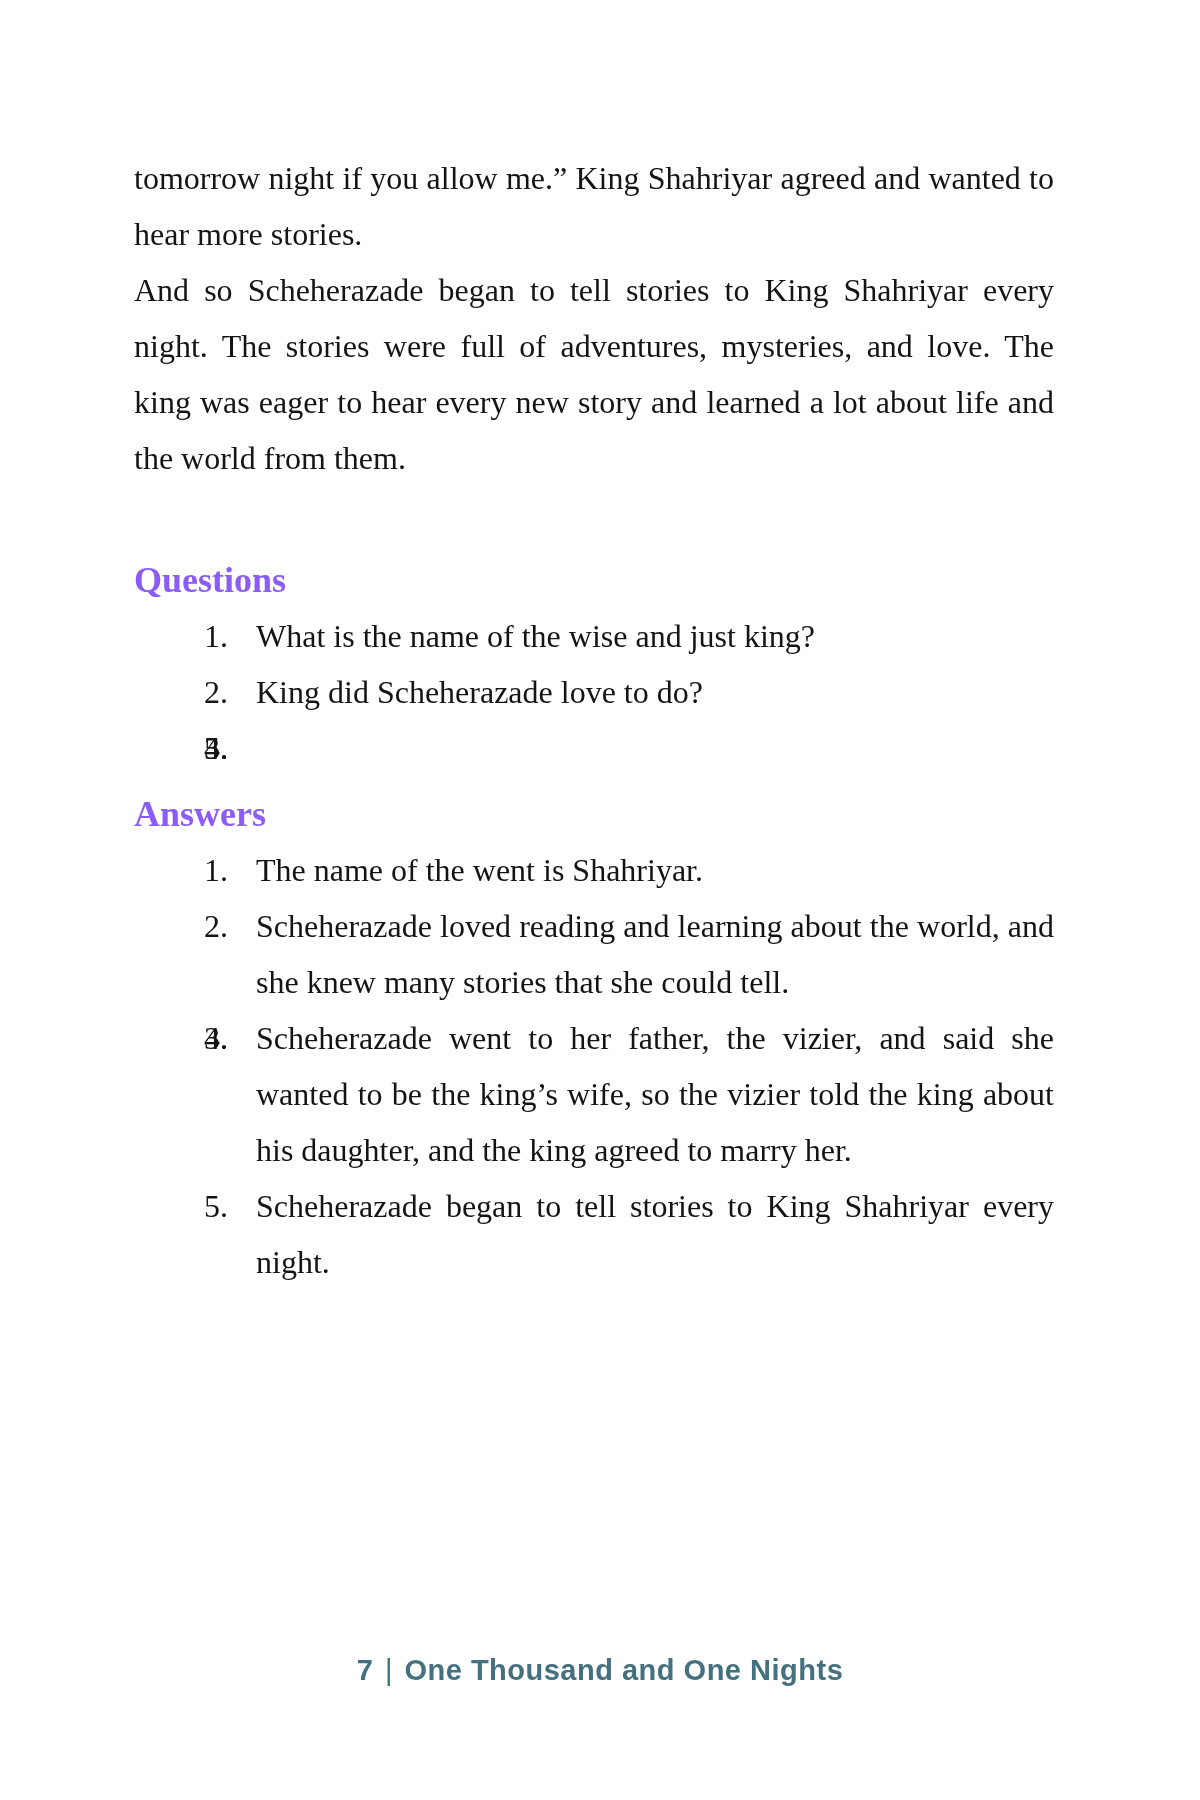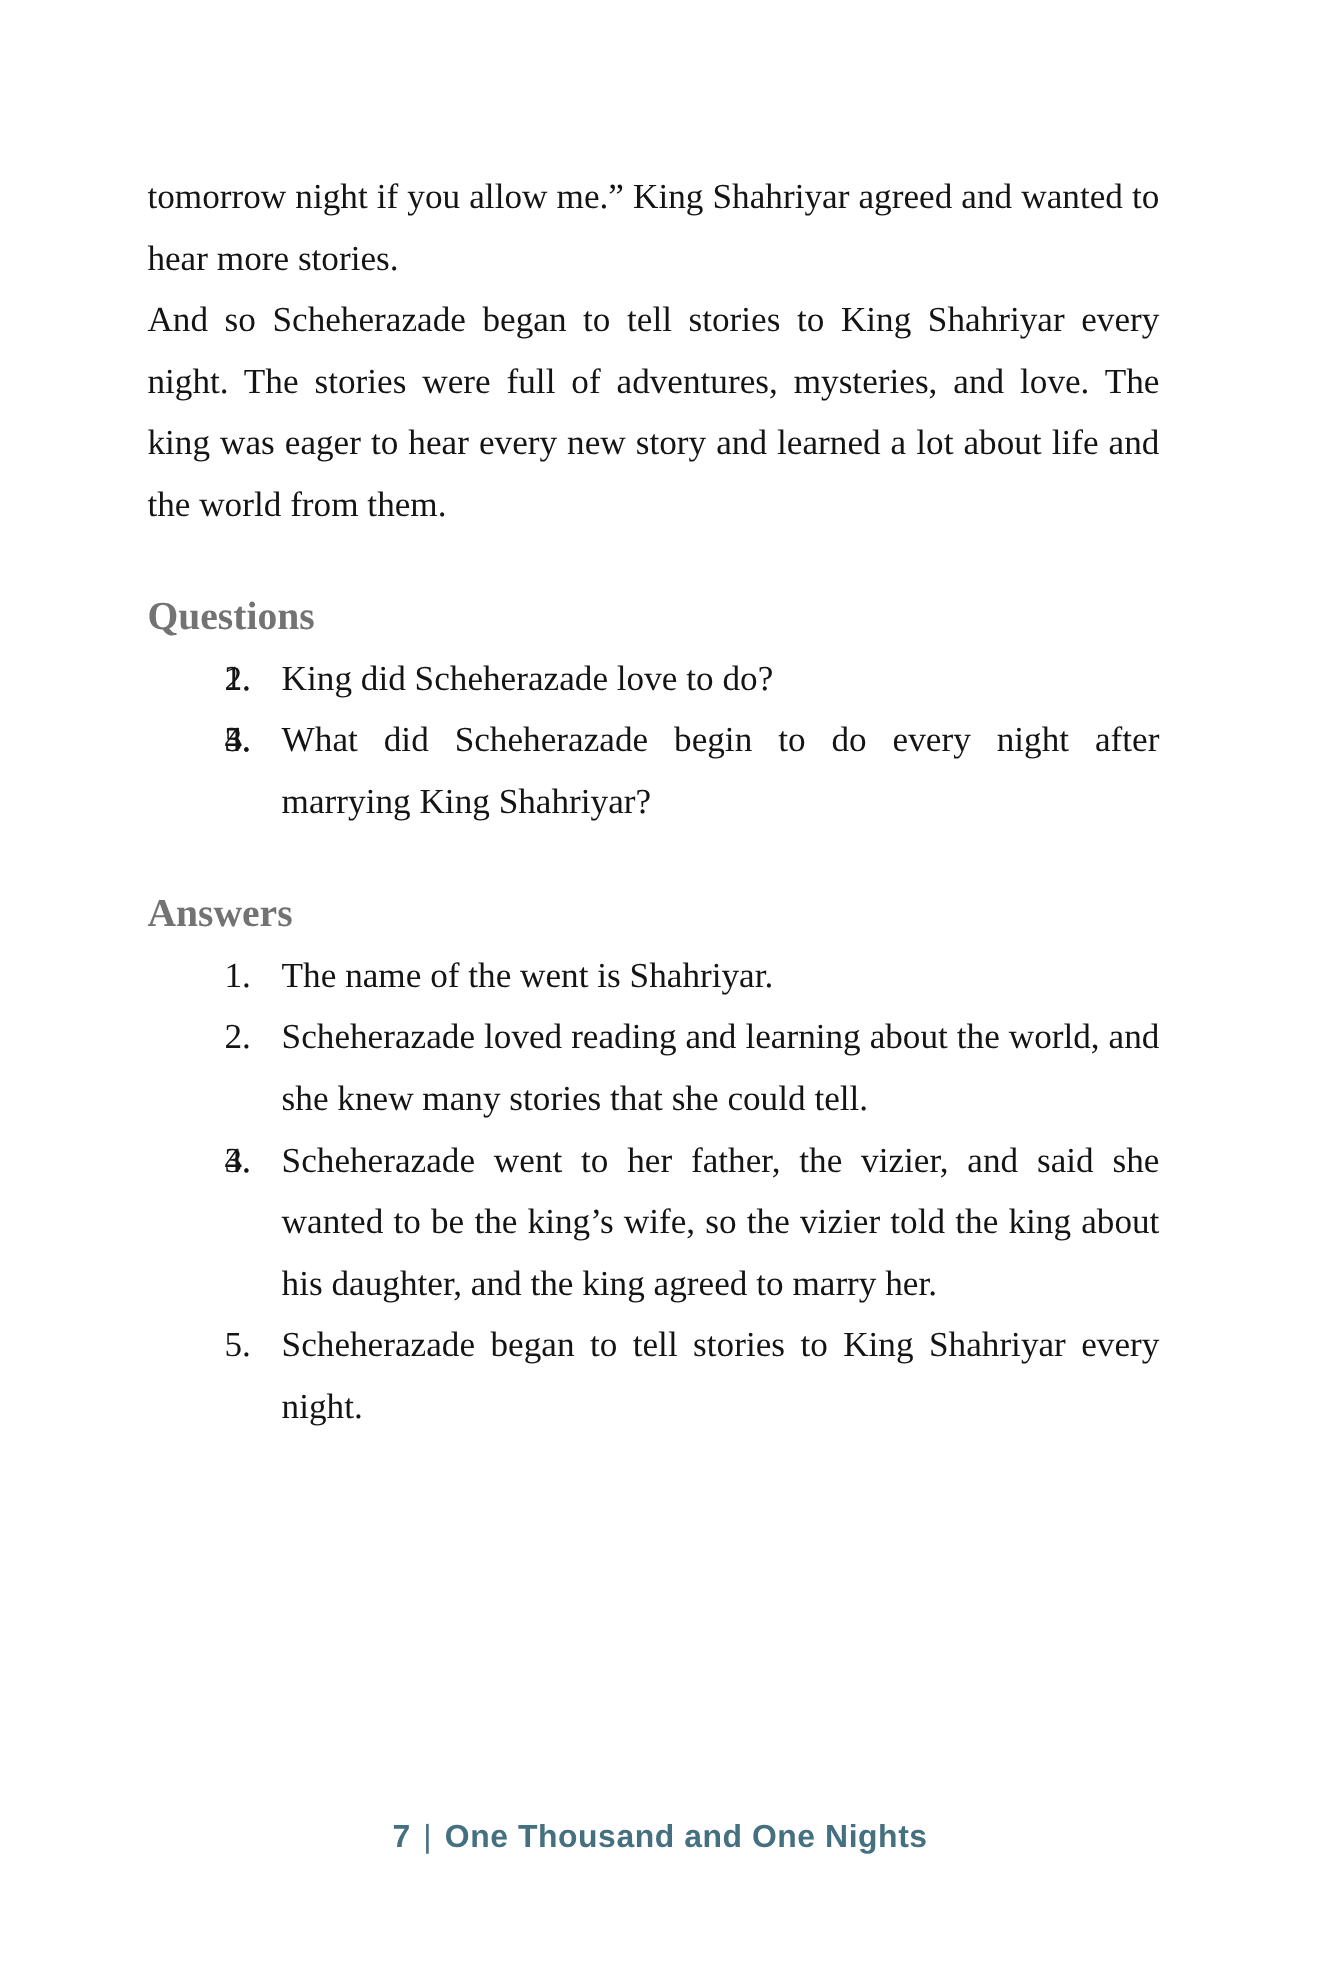--- a/index.html
+++ b/index.html
@@ -19,25 +19,25 @@
     width: 920px;
   }
   p.body-par {
     margin: 0;
     font-size: 32px;
     line-height: 56px;
     text-align: justify;
     color: #141414;
   }
   h2.section-heading {
-    margin: 46px 0 0 0;
+    margin: 66px 0 0 0;
     font-size: 36px;
     line-height: 56px;
     font-weight: bold;
-    color: #737373;
+    color: #8b5cf6;
   }
   ol.qa-list {
     margin: 0;
     padding: 0;
     list-style: none;
   }
   ol.qa-list li {
     position: relative;
     padding-left: 122px;
     font-size: 32px;
@@ -80,34 +80,34 @@
 <div class="page">
   <div class="content">
 
     <p class="body-par">tomorrow night if you allow me.” King Shahriyar agreed and wanted to hear more stories.</p>
     <p class="body-par">And so Scheherazade began to tell stories to King Shahriyar every night. The stories were full of adventures, mysteries, and love. The king was eager to hear every new story and learned a lot about life and the world from them.</p>
 
     <h2 class="section-heading">Questions</h2>
     <ol class="qa-list">
       <li>
         <span class="num">1.</span>
+        <span>What is the name of the wise and just king?</span>
       </li>
       <li>
         <span class="num">2.</span>
         <span>King did Scheherazade love to do?</span>
       </li>
       <li>
         <span class="num">3.</span>
       </li>
       <li>
         <span class="num">4.</span>
       </li>
       <li>
         <span class="num">5.</span>
-        <span>What did Scheherazade begin to do every night after marrying King Shahriyar?</span>
       </li>
     </ol>
 
     <h2 class="section-heading">Answers</h2>
     <ol class="qa-list">
       <li>
         <span class="num">1.</span>
         <span>The name of the went is Shahriyar.</span>
       </li>
       <li>

